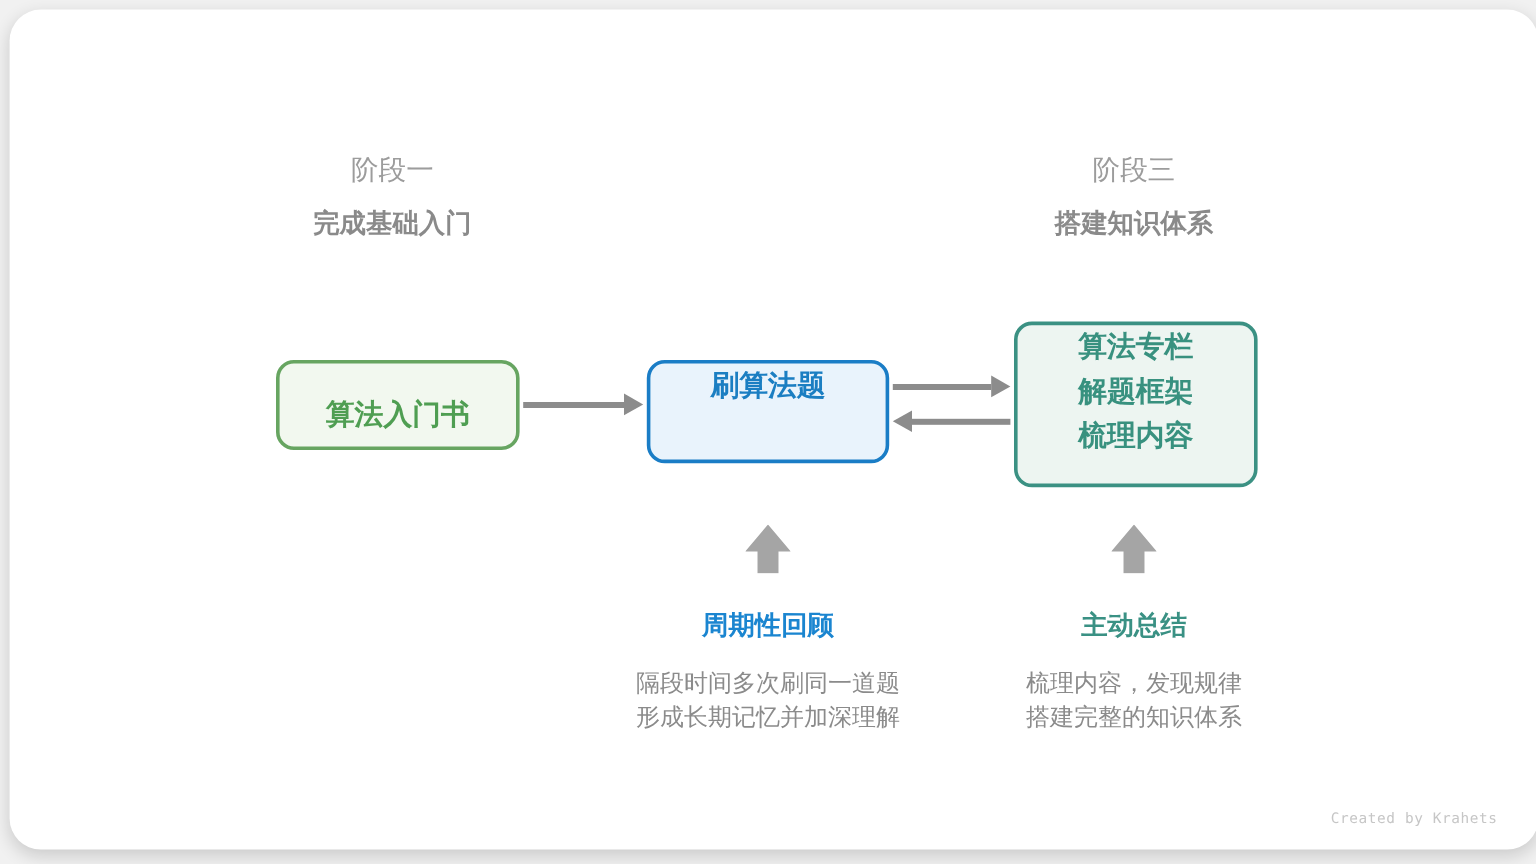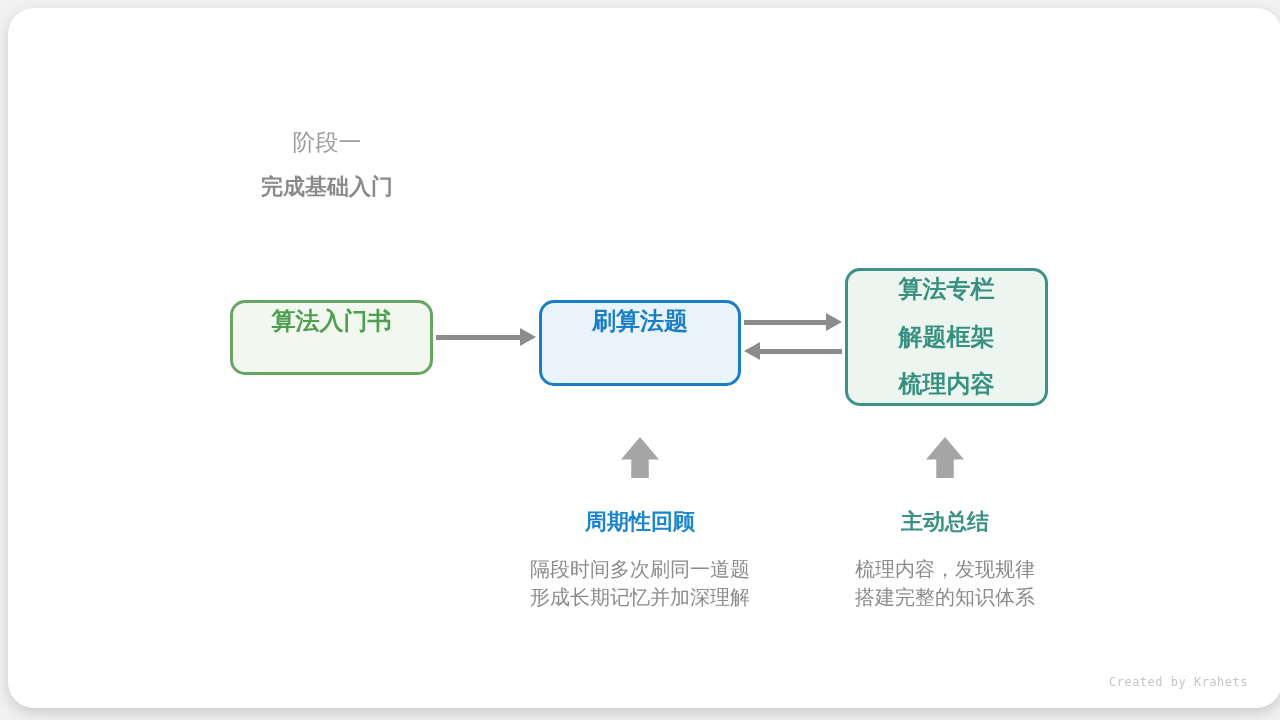--- a/index.html
+++ b/index.html
@@ -44,30 +44,30 @@
     line-height: 27px;
   }
   
   .node {
     position: absolute;
     box-sizing: border-box;
     border-radius: 15px;
     display: flex;
     flex-direction: column;
     align-items: center;
-    justify-content: space-between;
+    justify-content: flex-start;
     text-align: center;
   }
   .node-label { font-size: 24px; font-weight: bold; line-height: 37px; }
   .node-green {
     left: 230px; top: 300px; width: 203px; height: 75px;
     background: var(--green-bg, #f2f8ef);
     border: 3px solid var(--green-border, #67a561);
   }
-  .node-green .node-label { color: var(--green-text, #4f9e52); }
+  .node-green .node-label { color: var(--green-text, #4f9e52); margin-top: 24px; }
   .node-blue {
     left: 539px; top: 300px; width: 202px; height: 86px;
     background: var(--blue-bg, #e9f3fc);
     border: 3px solid var(--blue-border, #1a7dc6);
   }
   .node-blue .node-label { color: var(--blue-text, #1b7ec2); }
   .node-teal {
     left: 845px; top: 268px; width: 203px; height: 138px;
     background: var(--teal-bg, #edf5f1);
     border: 3px solid var(--teal-border, #3b9183);
@@ -130,20 +130,24 @@
 </head>
 <body>
 
 <div class="canvas">
   <div class="card"></div>
 
   <div class="stage" style="left:167px">
     <div class="stage-label">阶段一</div>
     <div class="stage-title">完成基础入门</div>
   </div>
+  <div class="stage" style="left:785px">
+    <div class="stage-label">阶段三</div>
+    <div class="stage-title">搭建知识体系</div>
+  </div>
 
   <div class="node node-green">
     <div class="node-label">算法入门书</div>
   </div>
   <div class="node node-blue">
     <div class="node-label">刷算法题</div>
   </div>
   <div class="node node-teal">
     <div class="node-label">算法专栏</div>
     <div class="node-label">解题框架</div>

